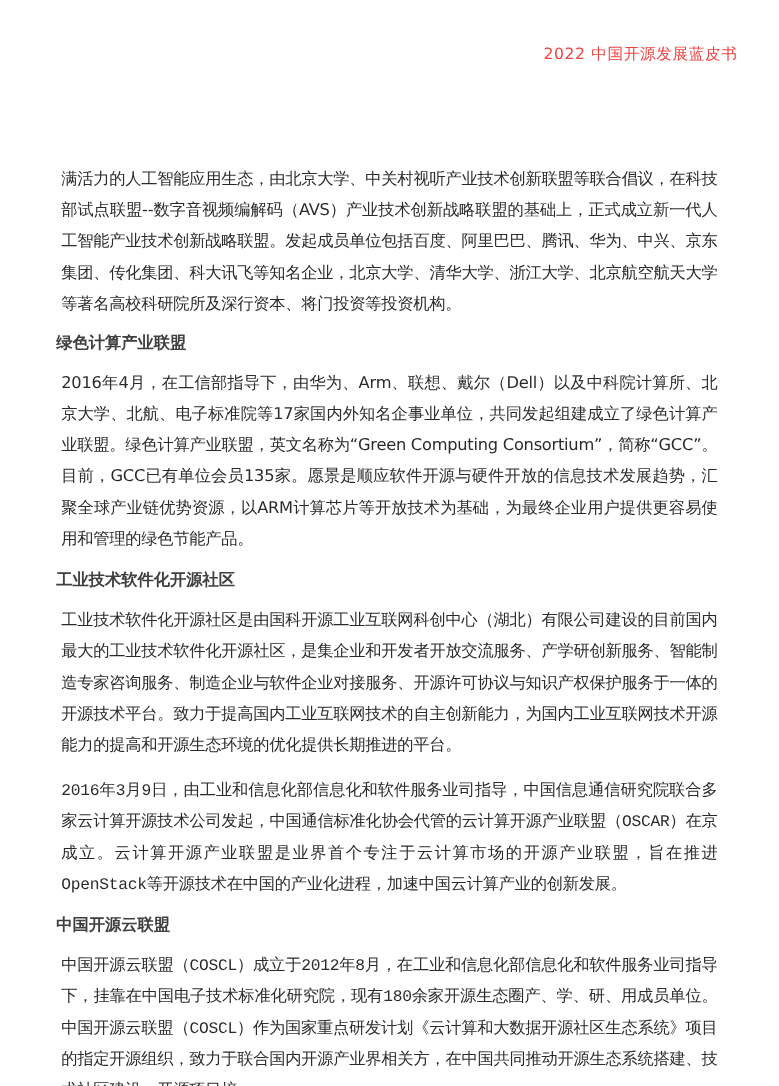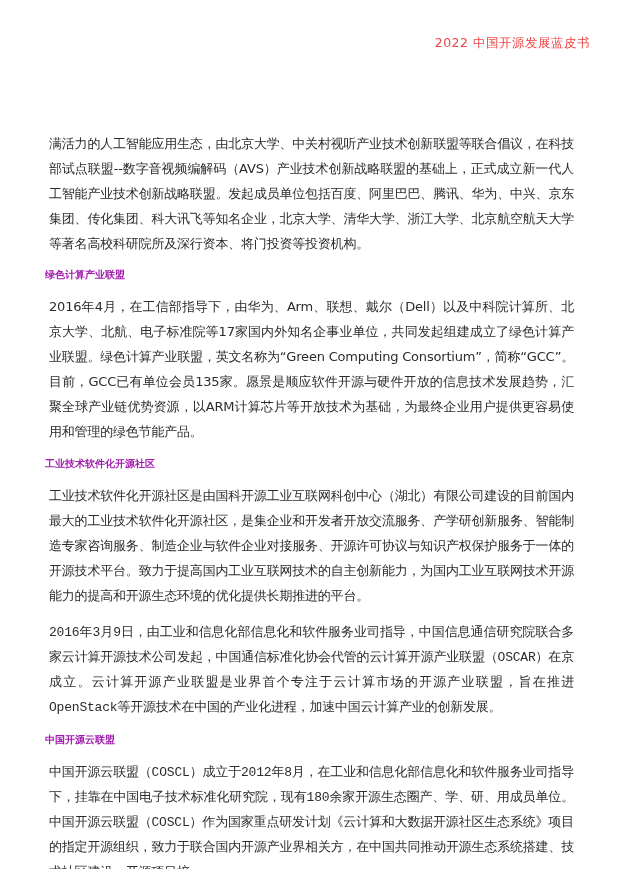--- a/index.html
+++ b/index.html
@@ -33,24 +33,24 @@
       margin: 4px;
       font-size: 13px;
       line-height: 25px;
       text-align: justify;
       text-align-last: left;
       color: #2b2b2b;
       letter-spacing: -0.2px;
     }
     .heading {
       margin: 0;
-      font-size: 10px;
+      font-size: 13px;
       font-weight: bold;
       line-height: 20px;
-      color: #a21caf;
+      color: #404040;
     }
     .s-gap-before { margin-top: 11px; font-family: Liberation Mono, monospace; }
     .s-gap-after { margin-bottom: 9px; }
     .page-number {
       position: absolute;
       right: 44px;
       top: 826px;
       font-family: "Liberation Sans", sans-serif;
       font-size: 19px;
       color: #222222;

